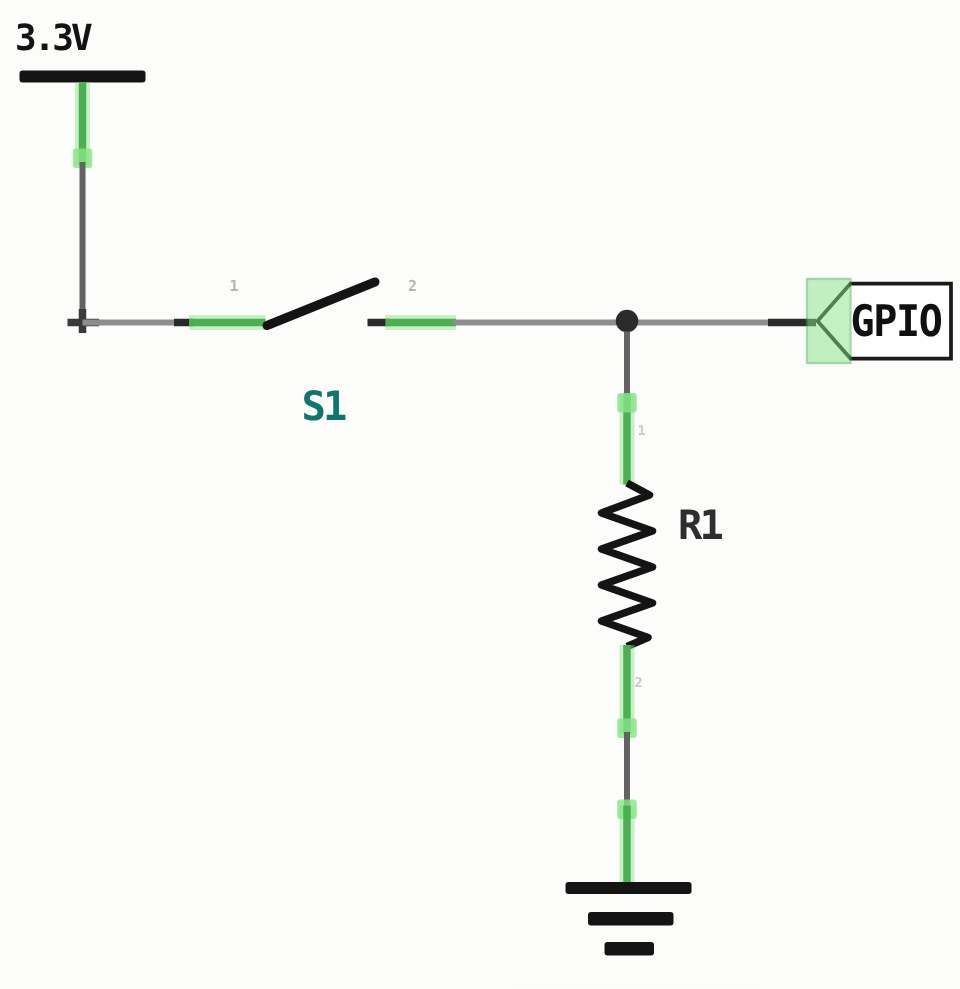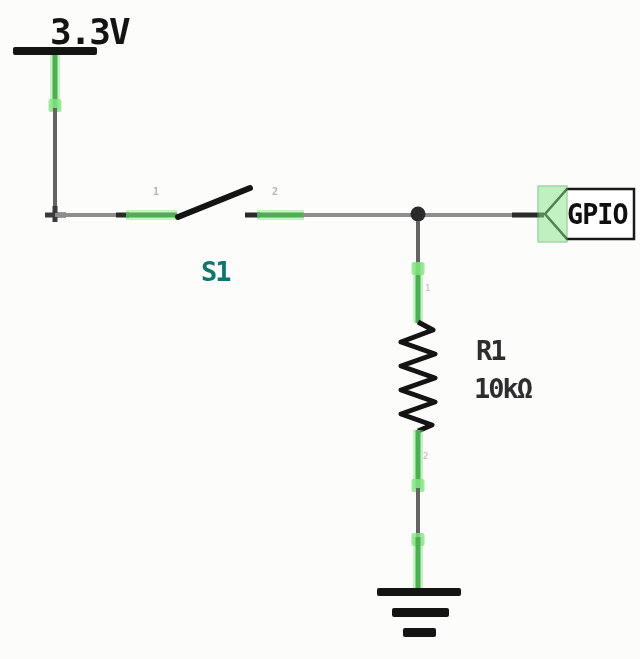--- a/index.html
+++ b/index.html
@@ -18,23 +18,23 @@
   .black-shape{fill:var(--black,#141414);}
   .black-line{stroke:var(--black,#141414);fill:none;}
   .blob{fill:var(--highlight_green,#86e586);opacity:.8;}
 
   
   .lbl{
     position:absolute;color:var(--black,#141414);
     font-family:"DejaVu Sans Mono","Liberation Mono",monospace;
     font-weight:bold;letter-spacing:-2px;white-space:nowrap;
   }
-  .lbl-power{left:10px;top:11px;font-size:36px;margin-left:40px;}
+  .lbl-power{left:10px;top:11px;font-size:24px;}
   .lbl-switch{left:201px;top:256px;font-size:27px;color:#0f766e;}
-  .lbl-res-des{left:476px;top:335px;font-size:27px;color:#2e2e2e;}
+  .lbl-res-des{left:452px;top:335px;font-size:27px;color:#2e2e2e;}
   .lbl-res-val{left:474px;top:373px;font-size:27px;color:#2e2e2e;}
   .lbl-gpio{
     left:566px;top:190px;width:68px;height:48px;line-height:48px;
     font-size:29px;text-align:center;letter-spacing:-1px;
     transform:scaleX(.92);transform-origin:left center;color:#101010;
   }
   .pin-num{
     position:absolute;font-family:"DejaVu Sans Mono",monospace;
     font-size:10px;font-weight:bold;color:var(--faint_label,#b5b5b5);
     letter-spacing:0;
@@ -112,15 +112,14 @@
 
   <div class="pin-num pin-s1">1</div>
   <div class="pin-num pin-s2">2</div>
   <div class="lbl lbl-switch">S1</div>
 
   <div class="lbl lbl-gpio">GPIO</div>
 
   <div class="pin-num pin-r1">1</div>
   <div class="pin-num pin-r2">2</div>
   <div class="lbl lbl-res-des">R1</div>
-  <div class="lbl lbl-res-val">10kΩ</div>
 
 </div>
 
 </body></html>

